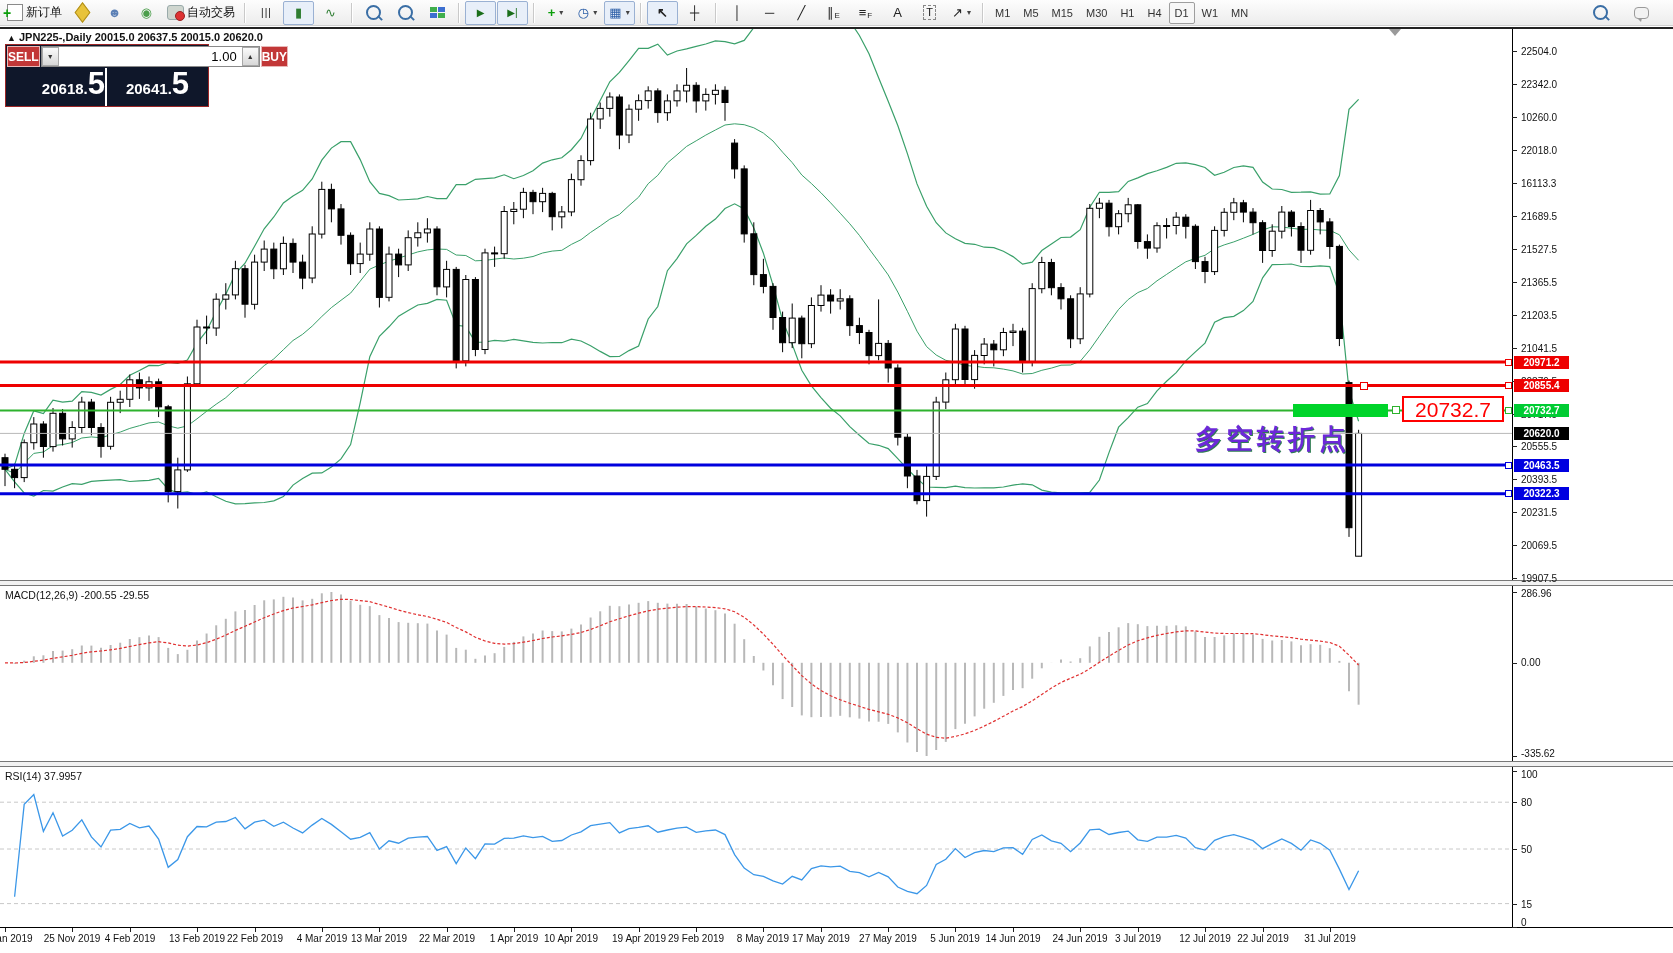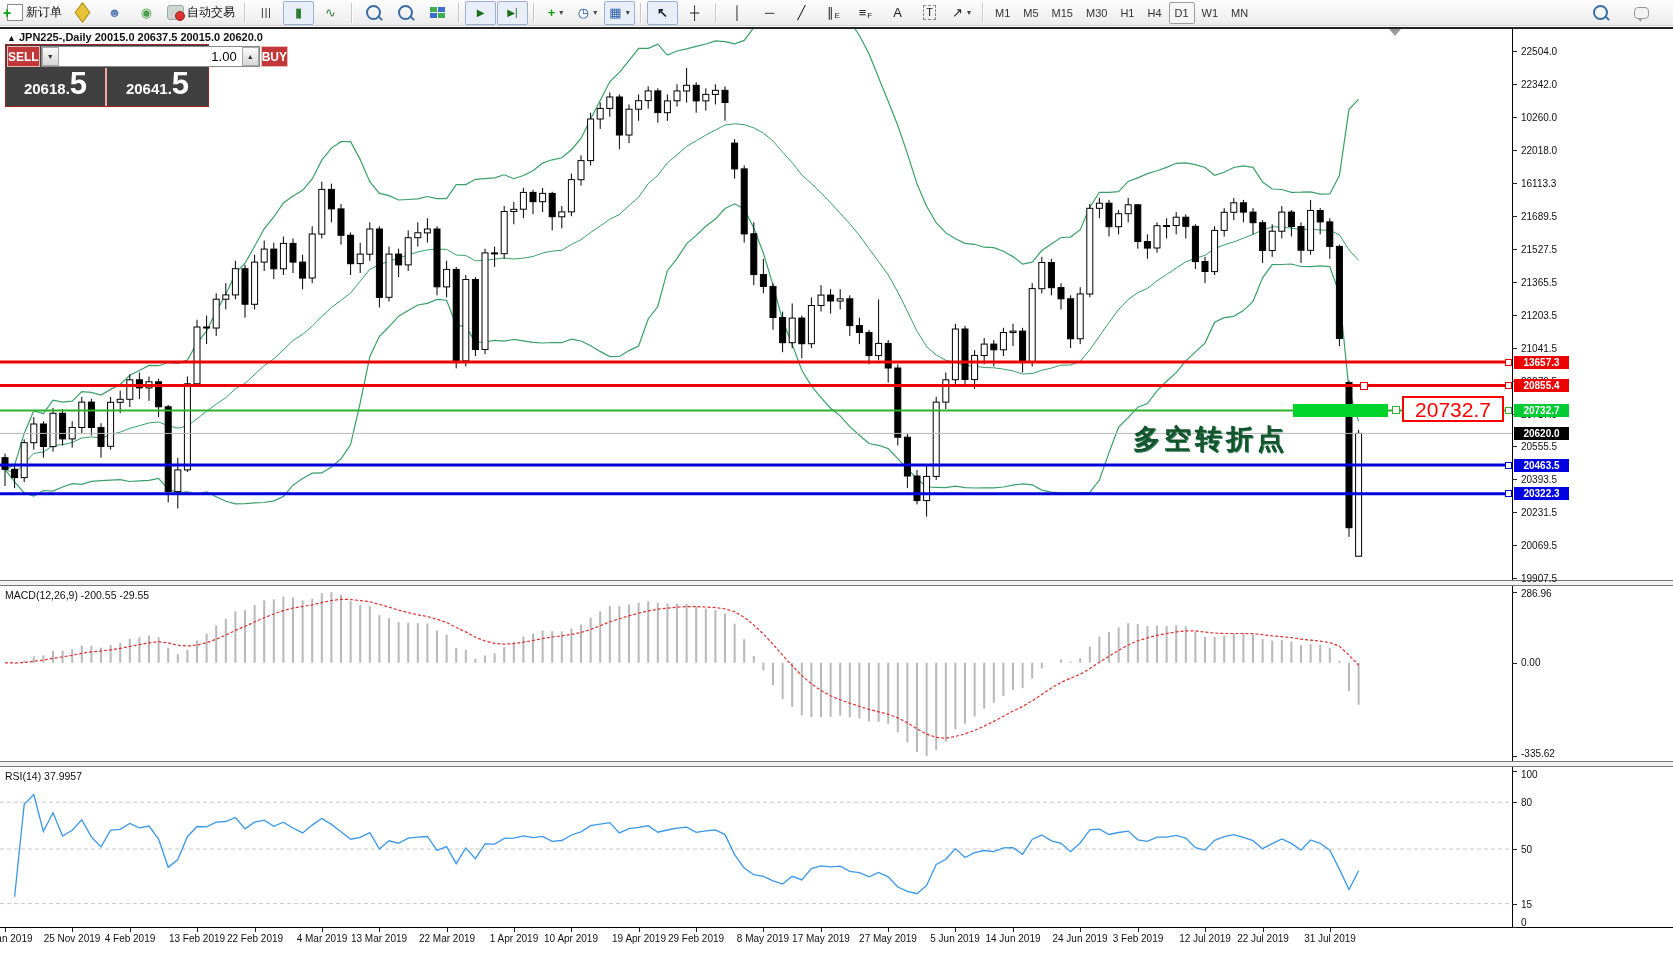--- a/index.html
+++ b/index.html
@@ -41,31 +41,31 @@
   .axis-vline{position:absolute;left:1512px;top:29px;width:1px;height:898px;background:#000;z-index:6;}
   .axis-bottom{position:absolute;left:0;top:927px;width:1673px;height:1px;background:#000;z-index:6;}
   svg.pane{position:absolute;left:0;z-index:2;}
 
   .chart-title{position:absolute;left:7px;top:31px;font-size:11px;font-weight:bold;color:#111;z-index:20;}
   .chart-title .m{font-size:9px;margin-right:3px;}
 
   .ind-label{position:absolute;left:5px;font-size:10.5px;color:#111;z-index:20;}
 
   
-  .ocp{position:absolute;left:5px;top:44px;width:204px;z-index:30;background:#404040;border:1px solid #9c2626;box-sizing:border-box;}
+  .ocp{position:absolute;left:5px;top:44px;width:204px;z-index:30;background:#0f172a;border:1px solid #9c2626;box-sizing:border-box;}
   .ocp-row1{display:flex;height:23px;}
   .ocp-btn{width:52px;display:flex;align-items:center;justify-content:center;color:#fff;font-size:12px;font-weight:bold;
     background:#c23737;border:1px solid #e9b8b8;box-sizing:border-box;margin:1px;}
   .ocp-spin{flex:1;display:flex;margin:1px 0;background:#fff;border:1px solid #8a8a8a;box-sizing:border-box;}
   .sp-btn{width:17px;display:flex;align-items:center;justify-content:center;font-size:7px;color:#333;
     background:linear-gradient(#fbfbfb,#d7d7d7);border:1px solid #a8a8a8;box-sizing:border-box;}
   .sp-input{flex:1;border:none;outline:none;font-size:13px;text-align:right;padding-right:5px;font-family:"Liberation Sans",sans-serif;min-width:10px;}
   .ocp-row2{display:flex;height:38px;}
   .ocp-price{width:50%;display:flex;align-items:baseline;justify-content:center;color:#fff;padding-top:2px;box-sizing:border-box;}
-  .ocp-price:first-child{border-right:2px solid #fca5a5;}
+  .ocp-price:first-child{border-right:2px solid #ffffff;justify-content:flex-end;}
   .px-main{font-size:15px;font-weight:bold;}
   .px-dot{font-size:15px;font-weight:bold;}
   .px-big{font-size:31px;font-weight:bold;line-height:28px;}
 
   
   .ptick-label{position:absolute;left:1521px;font-size:10px;color:#111;z-index:10;}
   .ptick-dash{position:absolute;left:1512px;width:5px;height:1px;background:#222;z-index:10;}
   .axlabel{position:absolute;left:1514px;width:55px;height:13px;line-height:13px;font-size:10px;font-weight:bold;
     color:#fff;text-align:center;z-index:15;}
   .conn-sq{position:absolute;width:7px;height:7px;background:#fff;box-sizing:border-box;z-index:16;}
@@ -705,21 +705,21 @@
   </div>
 
   <div class="ind-label" style="top:589px">MACD(12,26,9) -200.55 -29.55</div>
   <div class="ind-label" style="top:770px">RSI(14) 37.9957</div>
 
   <div id="overlays">
       <div class="handle-sq" style="left:1360px;top:382px;border:1px solid #ee0000"></div>
       <div class="hl-highlight" style="left:1293px;top:404px;width:95px;background:#00d42a"></div>
       <div class="handle-sq" style="left:1392px;top:406px;border:1px solid #2db22d"></div>
       <div class="callout" style="left:1402px;top:396px;color:#ff0000;border:2px solid #ff0000">20732.7</div>
-      <div class="annotation" style="left:1133px;top:421px;color:#14532d">多空转折点</div>
+      <div class="annotation" style="left:1195px;top:421px;color:#6d28d9">多空转折点</div>
       <div class="shift-marker" style="left:1389px;top:29px"></div>
     </div>
   <div id="price-axis">
       <div class="ptick-dash" style="top:51px"></div>
       <div class="ptick-label" style="top:46px">22504.0</div>
       <div class="ptick-dash" style="top:84px"></div>
       <div class="ptick-label" style="top:79px">22342.0</div>
       <div class="ptick-dash" style="top:117px"></div>
       <div class="ptick-label" style="top:112px">10260.0</div>
       <div class="ptick-dash" style="top:150px"></div>
@@ -743,21 +743,21 @@
       <div class="ptick-dash" style="top:446px"></div>
       <div class="ptick-label" style="top:441px">20555.5</div>
       <div class="ptick-dash" style="top:479px"></div>
       <div class="ptick-label" style="top:474px">20393.5</div>
       <div class="ptick-dash" style="top:512px"></div>
       <div class="ptick-label" style="top:507px">20231.5</div>
       <div class="ptick-dash" style="top:545px"></div>
       <div class="ptick-label" style="top:540px">20069.5</div>
       <div class="ptick-dash" style="top:578px"></div>
       <div class="ptick-label" style="top:573px">19907.5</div>
-      <div class="axlabel" style="top:356px;background:#ee0000">13657.3</div>
+      <div class="axlabel" style="top:356px;background:#ee0000">20971.2</div>
       <div class="conn-sq" style="left:1505px;top:359px;border:1px solid #ee0000"></div>
       <div class="axlabel" style="top:379px;background:#ee0000">20855.4</div>
       <div class="conn-sq" style="left:1505px;top:382px;border:1px solid #ee0000"></div>
       <div class="axlabel" style="top:404px;background:#00cc33">20732.7</div>
       <div class="conn-sq" style="left:1505px;top:407px;border:1px solid #2db22d"></div>
       <div class="axlabel" style="top:427px;background:#000000">20620.0</div>
       <div class="axlabel" style="top:459px;background:#0000e0">20463.5</div>
       <div class="conn-sq" style="left:1505px;top:462px;border:1px solid #0000dd"></div>
       <div class="axlabel" style="top:487px;background:#0000e0">20322.3</div>
       <div class="conn-sq" style="left:1505px;top:490px;border:1px solid #0000dd"></div>
@@ -793,21 +793,21 @@
       <div class="dlabel" style="left:821px">17 May 2019</div>
       <div class="dtick" style="left:888px"></div>
       <div class="dlabel" style="left:888px">27 May 2019</div>
       <div class="dtick" style="left:955px"></div>
       <div class="dlabel" style="left:955px">5 Jun 2019</div>
       <div class="dtick" style="left:1013px"></div>
       <div class="dlabel" style="left:1013px">14 Jun 2019</div>
       <div class="dtick" style="left:1080px"></div>
       <div class="dlabel" style="left:1080px">24 Jun 2019</div>
       <div class="dtick" style="left:1138px"></div>
-      <div class="dlabel" style="left:1138px">3 Feb 2019</div>
+      <div class="dlabel" style="left:1138px">3 Jul 2019</div>
       <div class="dtick" style="left:1205px"></div>
       <div class="dlabel" style="left:1205px">12 Jul 2019</div>
       <div class="dtick" style="left:1263px"></div>
       <div class="dlabel" style="left:1263px">22 Jul 2019</div>
       <div class="dtick" style="left:1330px"></div>
       <div class="dlabel" style="left:1330px">31 Jul 2019</div>
     </div>
   <div id="sub-axes">
       <div class="mlabel" style="top:588px">286.96</div>
       <div class="mlabel" style="top:657px">0.00</div>

